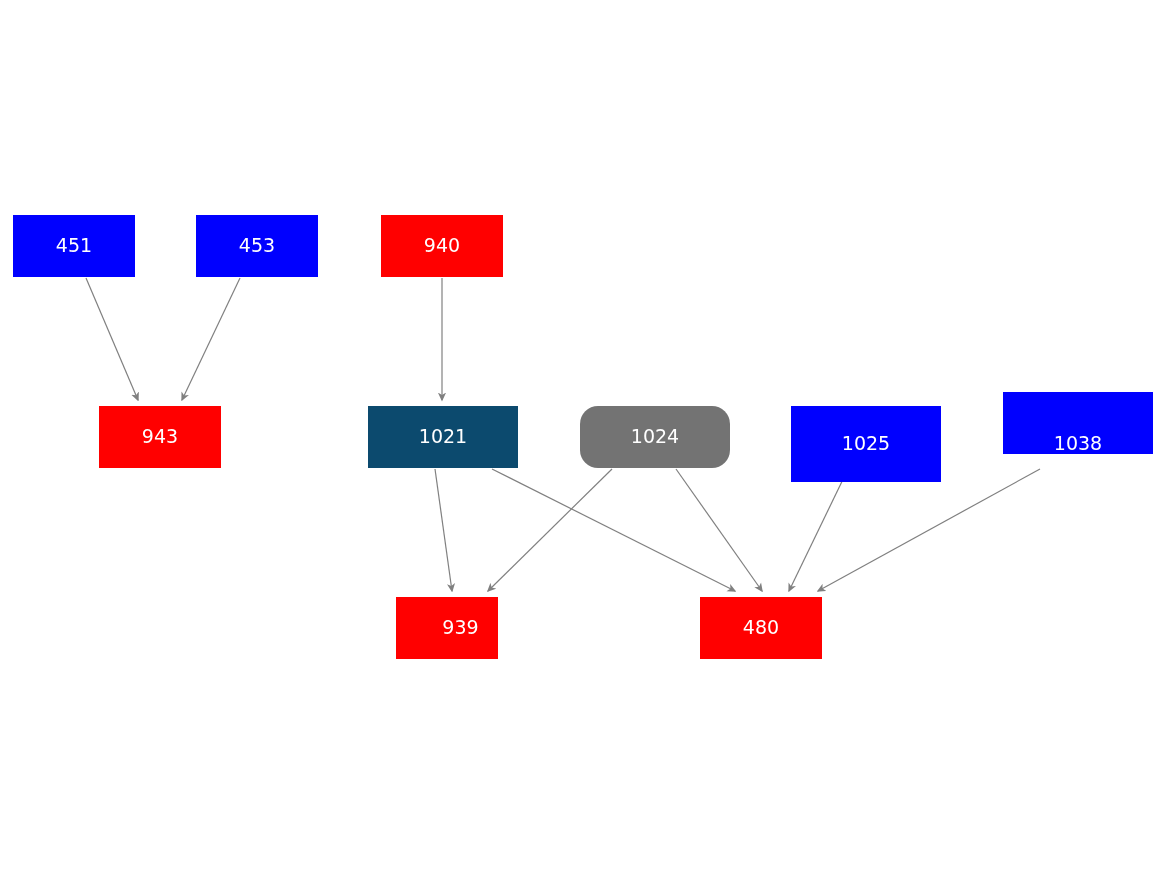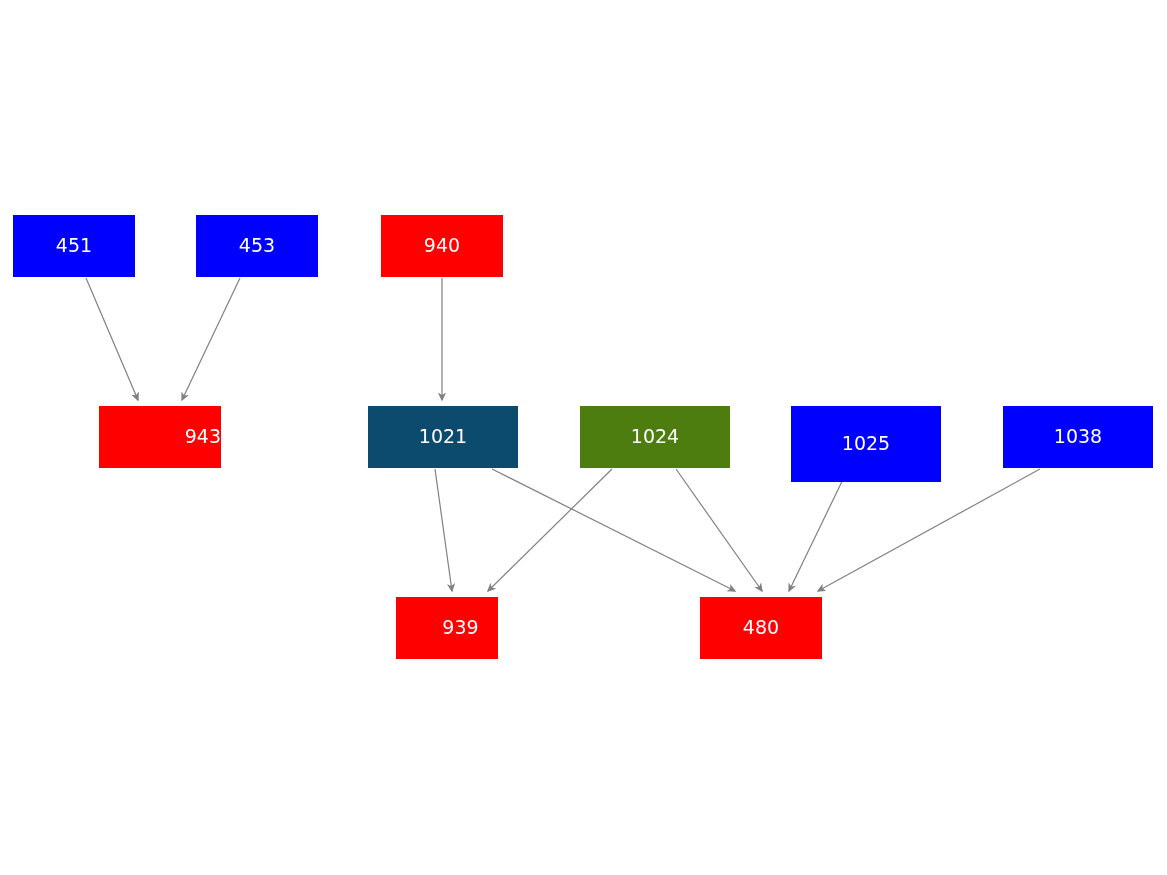--- a/index.html
+++ b/index.html
@@ -73,33 +73,33 @@
   <div id="nodes-group">
       <div class="graph-node" style="left: 13px; top: 215px; width: 122px; height: 62px; background: rgb(0, 0, 255);">
         <span class="node-label">451</span>
       </div>
       <div class="graph-node" style="left: 196px; top: 215px; width: 122px; height: 62px; background: rgb(0, 0, 255); justify-content: center;">
         <span class="node-label">453</span>
       </div>
       <div class="graph-node" style="left: 381px; top: 215px; width: 122px; height: 62px; background: rgb(255, 0, 0);">
         <span class="node-label">940</span>
       </div>
-      <div class="graph-node" style="left: 99px; top: 406px; width: 122px; height: 62px; background: rgb(255, 0, 0); justify-content: flex-end;">
+      <div class="graph-node" style="left: 99px; top: 406px; width: 122px; height: 62px; background: rgb(255, 0, 0);">
         <span class="node-label">943</span>
       </div>
       <div class="graph-node" style="left: 368px; top: 406px; width: 150px; height: 62px; background: #0c4a6e;">
         <span class="node-label">1021</span>
       </div>
-      <div class="graph-node" style="left: 580px; top: 406px; width: 150px; height: 62px; background: #4d7c0f;">
+      <div class="graph-node" style="left: 580px; top: 406px; width: 150px; height: 62px; background: #737373; border-radius: 18px;">
         <span class="node-label">1024</span>
       </div>
       <div class="graph-node" style="left: 791px; top: 406px; width: 150px; height: 76px; background: rgb(0, 0, 255);">
         <span class="node-label">1025</span>
       </div>
-      <div class="graph-node" style="left: 1003px; top: 406px; width: 150px; height: 62px; background: rgb(0, 0, 255);">
+      <div class="graph-node" style="left: 1003px; top: 392px; width: 150px; height: 62px; background: rgb(0, 0, 255); align-items: flex-end;">
         <span class="node-label">1038</span>
       </div>
       <div class="graph-node" style="left: 396px; top: 597px; width: 102px; height: 62px; background: rgb(255, 0, 0); padding-left: 27px;">
         <span class="node-label">939</span>
       </div>
       <div class="graph-node" style="left: 700px; top: 597px; width: 122px; height: 62px; background: rgb(255, 0, 0);">
         <span class="node-label">480</span>
       </div>
     </div>
 

